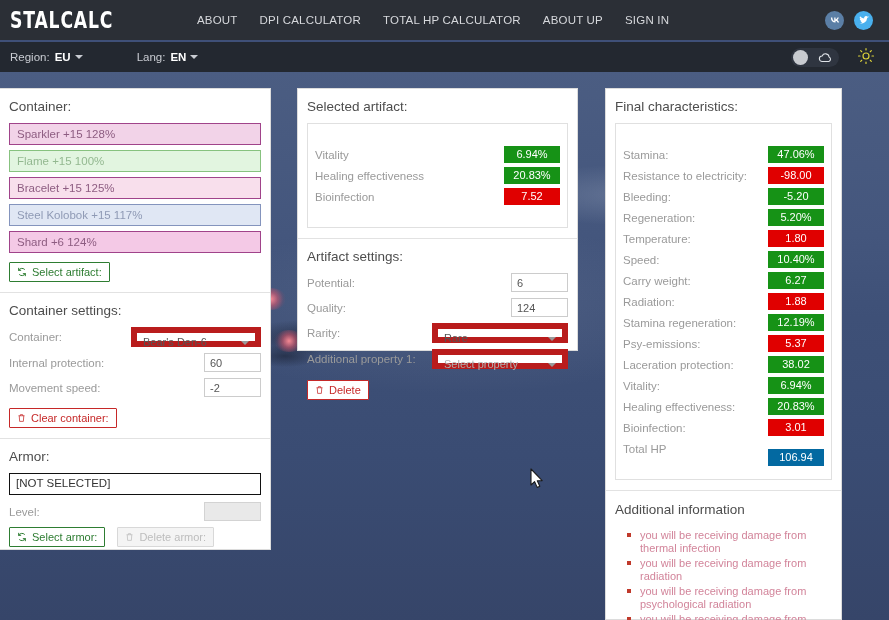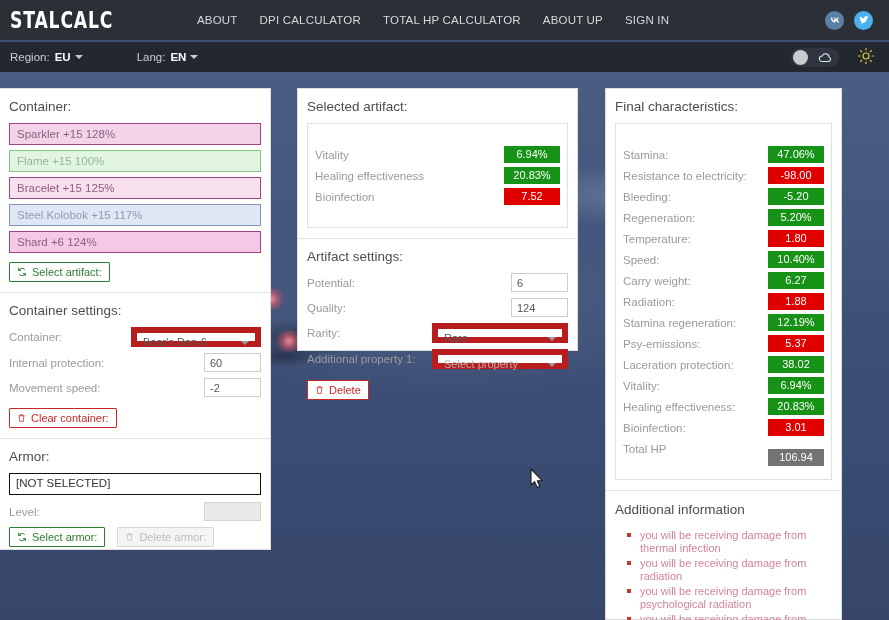--- a/index.html
+++ b/index.html
@@ -233,21 +233,21 @@
     text-align: center;
     color: #fff;
     font-size: 11px;
     line-height: 17px;
     height: 17px;
     padding: 0 5px;
     font-weight: normal;
   }
   .badge.g { background: #169216; }
   .badge.r { background: #e00000; }
-  .badge.y { background: #737373; margin-top: 18px; }
+  .badge.y { background: #0369a1; margin-top: 18px; }
 
   
   #panel-right { left: 605px; top: 88px; width: 237px; height: 532px; }
 
   .fc-row {
     display: flex; align-items: center; justify-content: space-between;
     height: 19px;
     margin-bottom: 2px;
   }
   .fc-name { font-size: 11.5px; color: #9a9a9a; }

